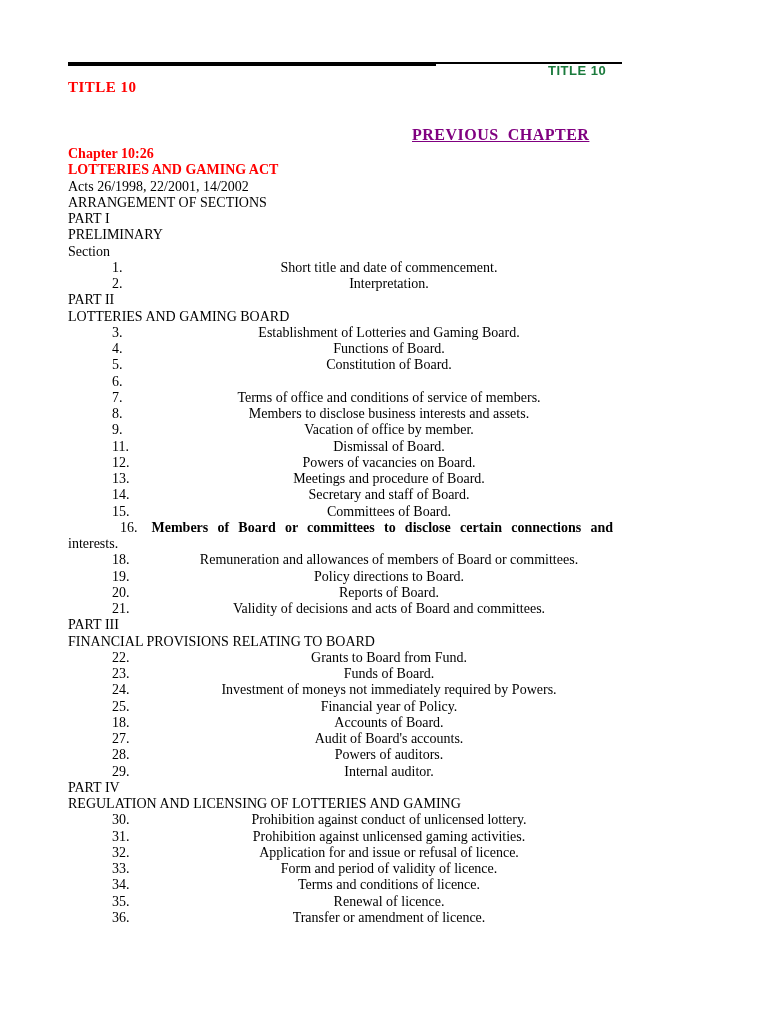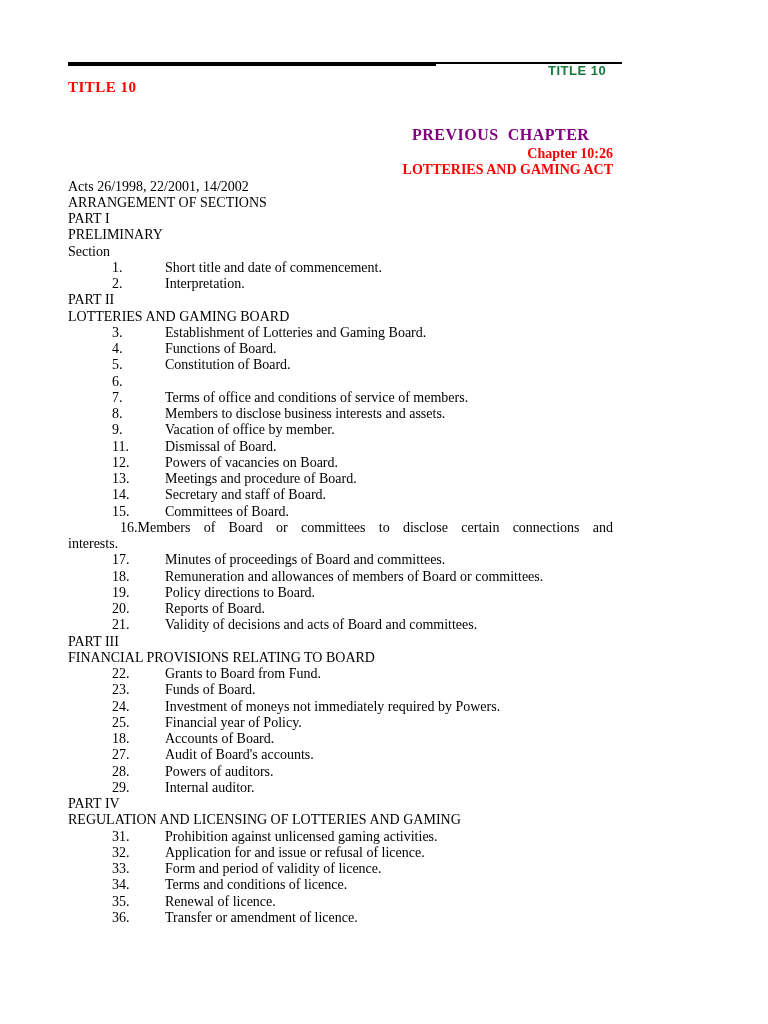--- a/index.html
+++ b/index.html
@@ -16,34 +16,34 @@
     font-family:"Liberation Sans","DejaVu Sans",sans-serif;
     font-weight:bold;font-size:13px;color:var(--green);letter-spacing:.5px;white-space:pre;
   }
   .page-title{
     position:absolute;left:68px;top:79px;
     font-weight:bold;font-size:15px;color:var(--red);letter-spacing:.5px;
   }
   .prev-link{
     position:absolute;left:412px;top:126px;
     font-weight:bold;font-size:16px;color:var(--purple);
-    white-space:pre;letter-spacing:.5px;cursor:pointer;
+    text-decoration:underline;white-space:pre;letter-spacing:.5px;cursor:pointer;
   }
   .doc{
     position:absolute;left:68px;top:146px;width:545px;
     font-size:14px;line-height:16.25px;
   }
   .row{white-space:pre;}
-  .red-bold{color:var(--red);font-weight:bold;text-align:right;}
+  .red-bold{color:var(--red);font-weight:bold;}
   .row.item{display:flex;white-space:normal;}
   .num{display:inline-block;margin-left:44px;width:53px;flex:0 0 53px;}
-  .txt{flex:1;}
+  .txt{flex:1;text-align:center;}
   .row.item16{display:flex;white-space:normal;}
   .num16{flex:0 0 auto;margin-left:52px;}
-  .just16{flex:1;text-align:justify;text-align-last:justify;}
+  .just16{flex:1;margin-left:14px;text-align:justify;text-align-last:justify;font-weight:bold;}
 </style>
 </head>
 <body style="--red: #ff0000; --green: #1a7a3c; --purple: #800080; --rule: #000000;">
 
 <div class="rule-thick"></div>
 <div class="rule-thin"></div>
 
 <div class="corner-title">TITLE 10</div>
 
 <div class="page-title">TITLE 10</div>
@@ -115,24 +115,20 @@
       <div class="row item">
         <span class="num">15.</span>
         <span class="txt">Committees of Board.</span>
       </div>
       <div class="row item16">
         <span class="num16">16.</span>
         <span class="just16">Members of Board or committees to disclose certain connections and</span>
       </div>
       <div class="row">interests.</div>
       <div class="row item">
-        <span class="num">17.</span>
-        <span class="txt">Minutes of proceedings of Board and committees.</span>
-      </div>
-      <div class="row item">
         <span class="num">18.</span>
         <span class="txt">Remuneration and allowances of members of Board or committees.</span>
       </div>
       <div class="row item">
         <span class="num">19.</span>
         <span class="txt">Policy directions to Board.</span>
       </div>
       <div class="row item">
         <span class="num">20.</span>
         <span class="txt">Reports of Board.</span>
@@ -171,20 +167,24 @@
         <span class="num">28.</span>
         <span class="txt">Powers of auditors.</span>
       </div>
       <div class="row item">
         <span class="num">29.</span>
         <span class="txt">Internal auditor.</span>
       </div>
       <div class="row">PART IV</div>
       <div class="row">REGULATION AND LICENSING OF LOTTERIES AND GAMING</div>
       <div class="row item">
+        <span class="num">30.</span>
+        <span class="txt">Prohibition against conduct of unlicensed lottery.</span>
+      </div>
+      <div class="row item">
         <span class="num">31.</span>
         <span class="txt">Prohibition against unlicensed gaming activities.</span>
       </div>
       <div class="row item">
         <span class="num">32.</span>
         <span class="txt">Application for and issue or refusal of licence.</span>
       </div>
       <div class="row item">
         <span class="num">33.</span>
         <span class="txt">Form and period of validity of licence.</span>

